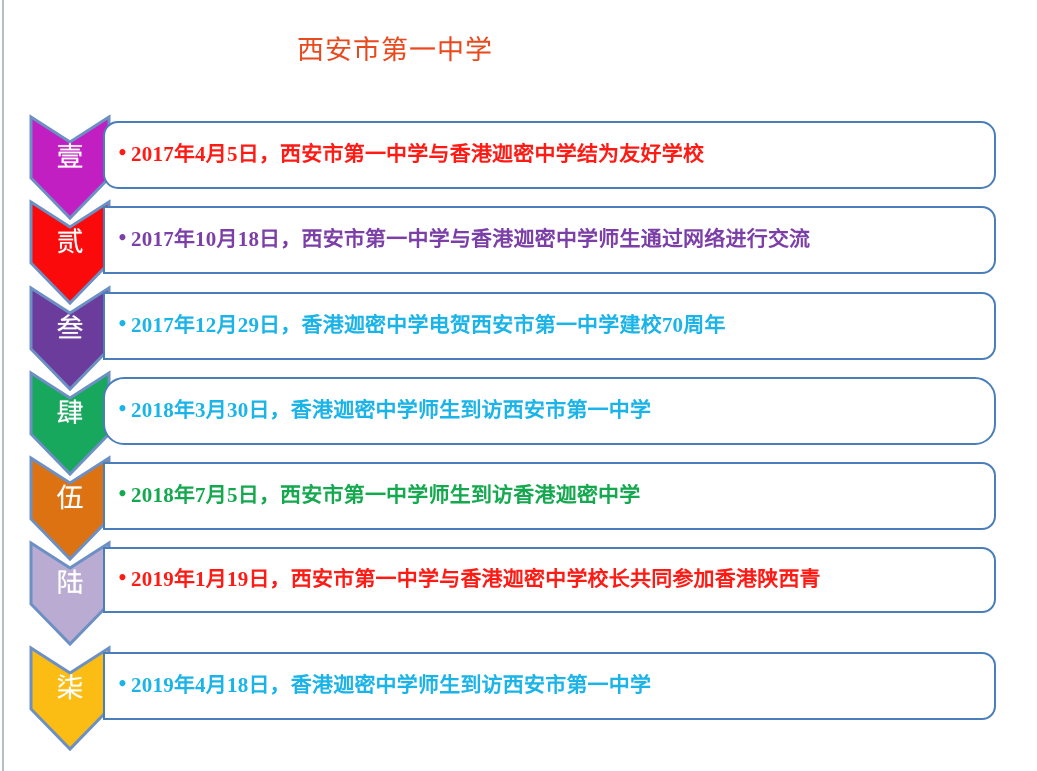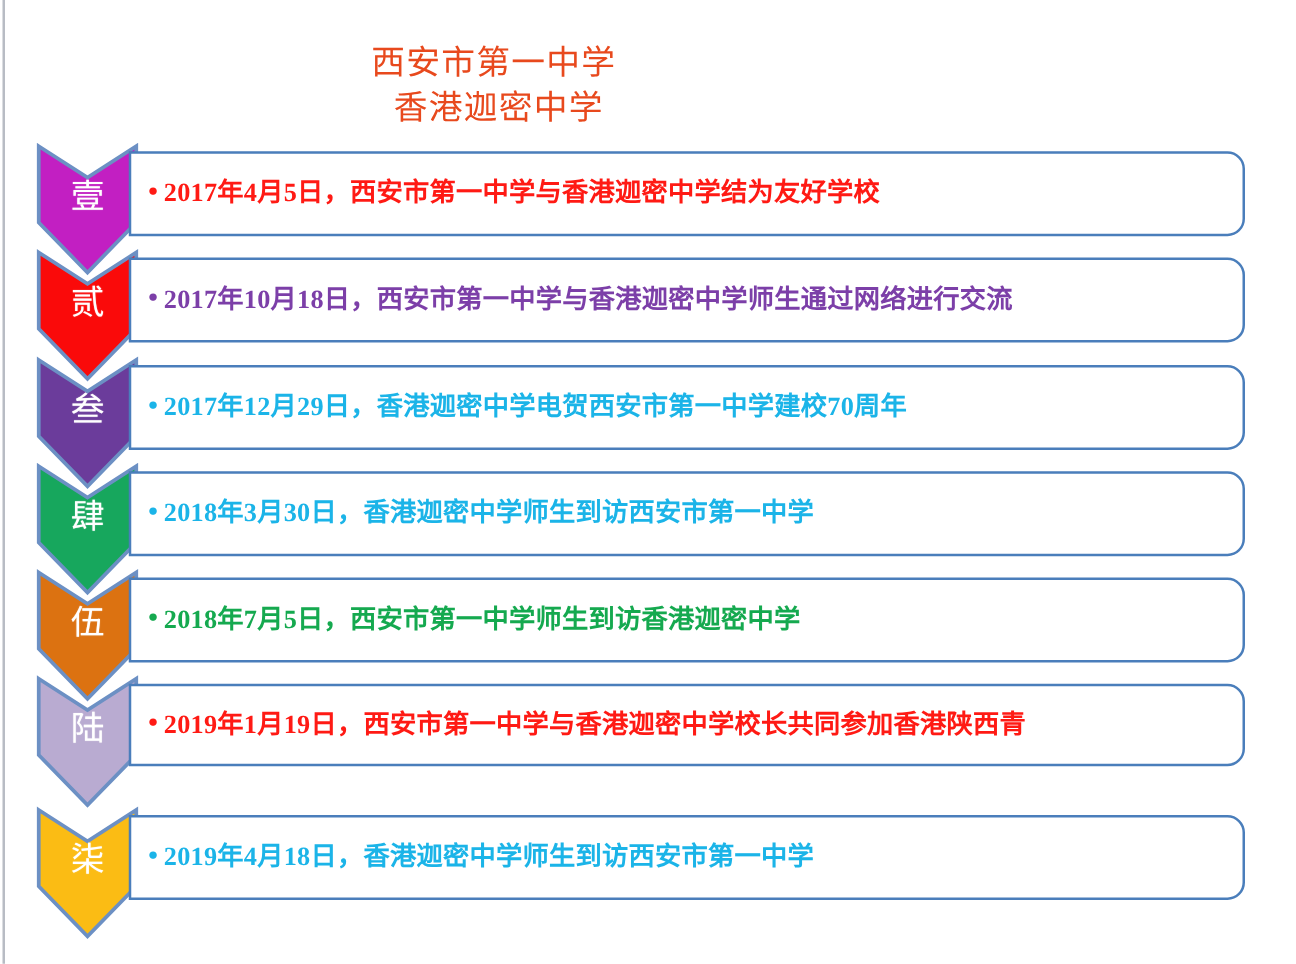--- a/index.html
+++ b/index.html
@@ -157,33 +157,32 @@
 </head>
 <body>
 
 <div id="slide">
 
   <div id="slide-edge"></div>
 
   <div id="header">
     <div id="school-title">
       <span class="ln ln1">西安市第一中学</span>
-      <span class="ln ln2">香港迦密中学</span>
     </div>
   </div>
 
   <div id="timeline">
       <div class="row" style="top: 0px;">
         <div class="chev">
           <svg viewBox="0 0 82 105" preserveAspectRatio="none">
             <polygon points="2,2 41,27 80,2 80,63 41,103 2,63" fill="#C21FC2" stroke="#6C90C4" stroke-width="3" stroke-linejoin="miter"></polygon>
           </svg>
           <div class="chev-label">壹</div>
         </div>
-        <div class="box" style="height: 68px; border-color: rgb(74, 126, 187);">
+        <div class="box" style="height: 68px; border-color: rgb(74, 126, 187); border-radius: 15px;">
           <div class="box-inner">
             <div class="entry-text" style="color: rgb(255, 26, 20);">
               <div><span class="bullet">•</span><span>2017年4月5日，西安市第一中学与香港迦密中学结为友好学校</span></div>
             </div>
           </div>
         </div>
       </div>
       <div class="row" style="top: 85px;">
         <div class="chev">
           <svg viewBox="0 0 82 105" preserveAspectRatio="none">
@@ -214,21 +213,21 @@
           </div>
         </div>
       </div>
       <div class="row" style="top: 256px;">
         <div class="chev">
           <svg viewBox="0 0 82 105" preserveAspectRatio="none">
             <polygon points="2,2 41,27 80,2 80,63 41,103 2,63" fill="#17A75D" stroke="#6C90C4" stroke-width="3" stroke-linejoin="miter"></polygon>
           </svg>
           <div class="chev-label">肆</div>
         </div>
-        <div class="box" style="height: 68px; border-color: rgb(74, 126, 187);">
+        <div class="box" style="height: 68px; border-color: rgb(74, 126, 187); border-radius: 21px;">
           <div class="box-inner">
             <div class="entry-text" style="color: rgb(27, 180, 232);">
               <div><span class="bullet">•</span><span>2018年3月30日，香港迦密中学师生到访西安市第一中学</span></div>
             </div>
           </div>
         </div>
       </div>
       <div class="row" style="top: 341px;">
         <div class="chev">
           <svg viewBox="0 0 82 105" preserveAspectRatio="none">

